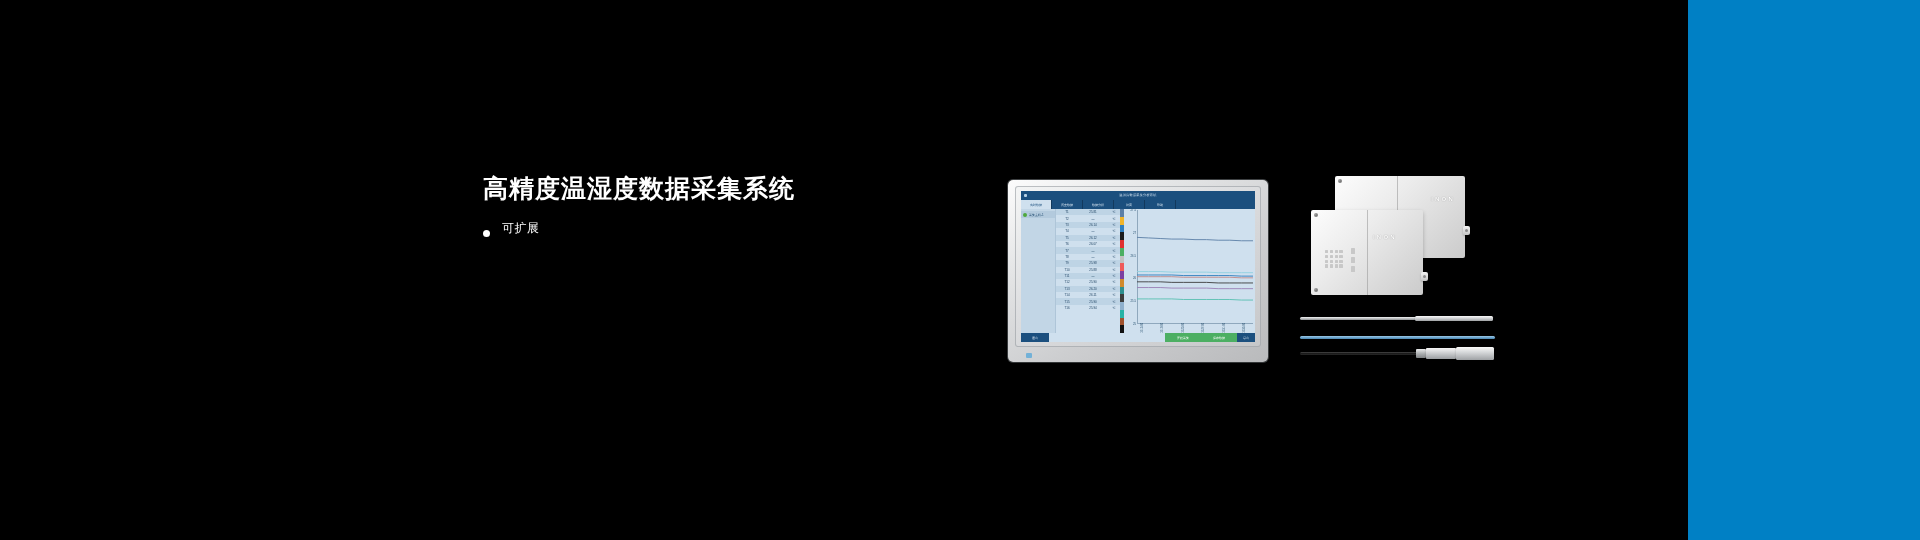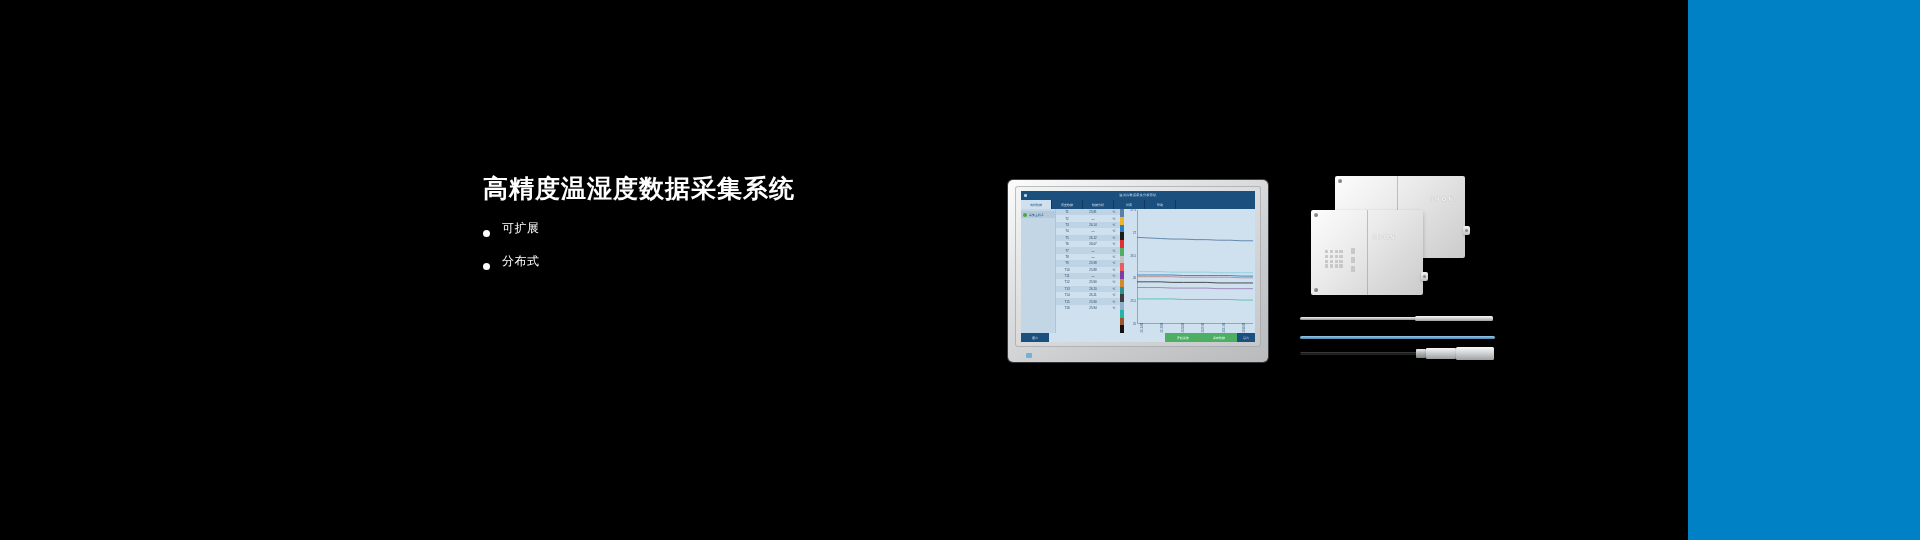--- a/index.html
+++ b/index.html
@@ -197,24 +197,20 @@
 <body>
 
 <div class="banner">
 
   <div class="copy">
     <h1 class="headline">高精度温湿度数据采集系统</h1>
     <ul class="feature-list">
       <li class="feature-item">
         <span class="bullet-dot"></span>
         <span>可扩展</span>
-      </li>
-      <li class="feature-item">
-        <span class="bullet-dot"></span>
-        <span>分布式</span>
       </li>
     </ul>
   </div>
 
   <div class="monitor">
     <div class="monitor-shadow"></div>
     <div class="monitor-outer"></div>
     <div class="monitor-bezel">
       <div class="screen">
 

